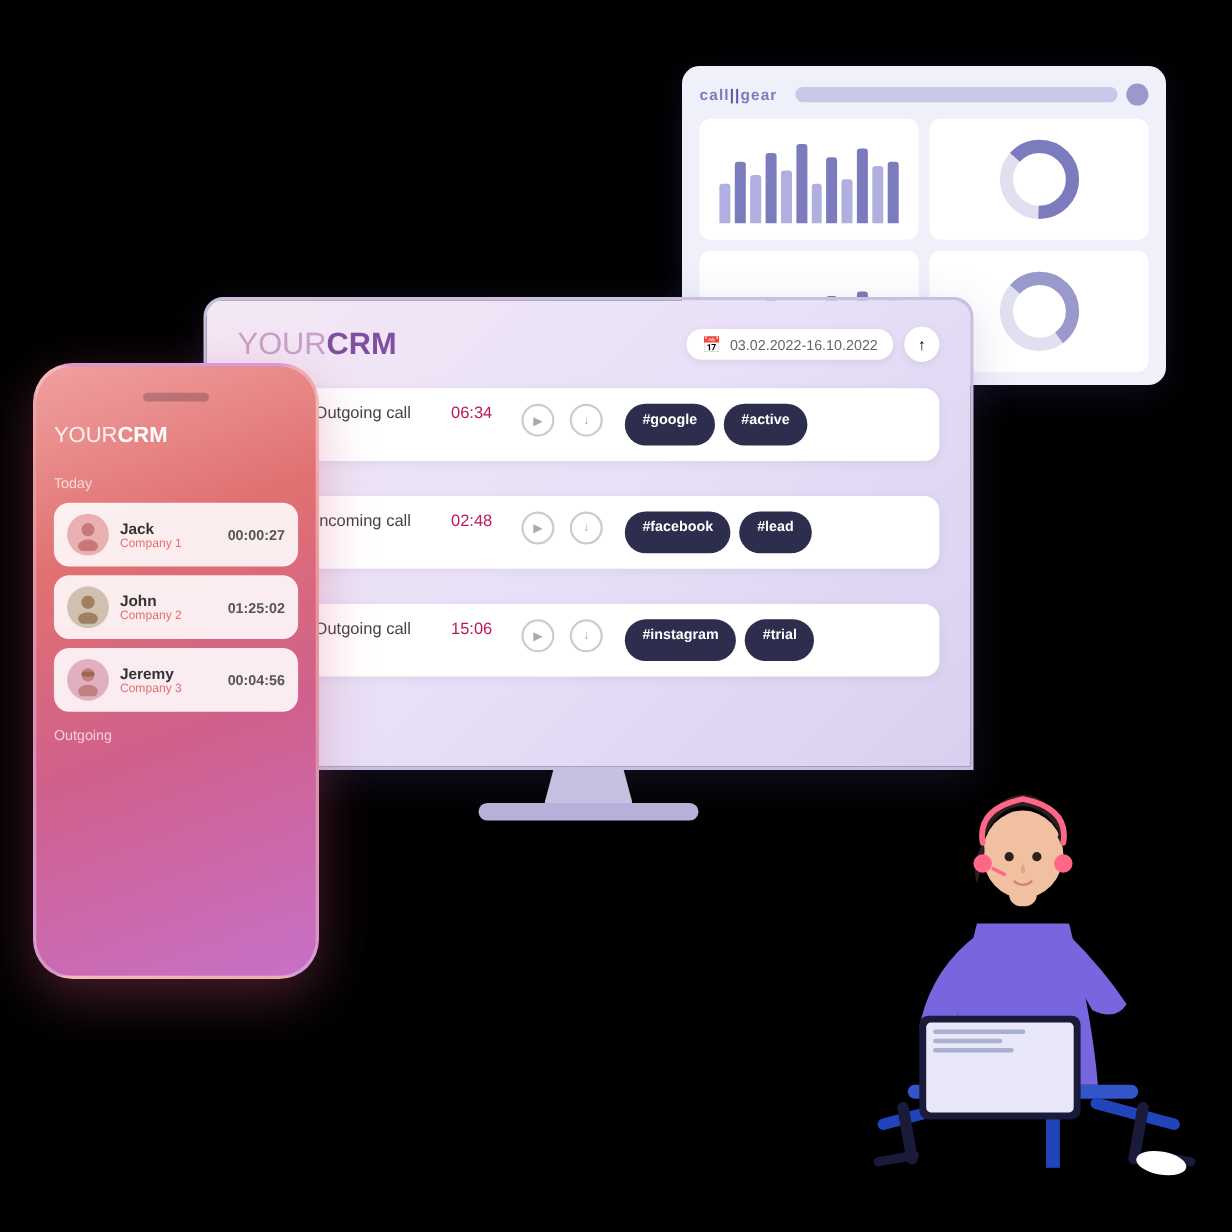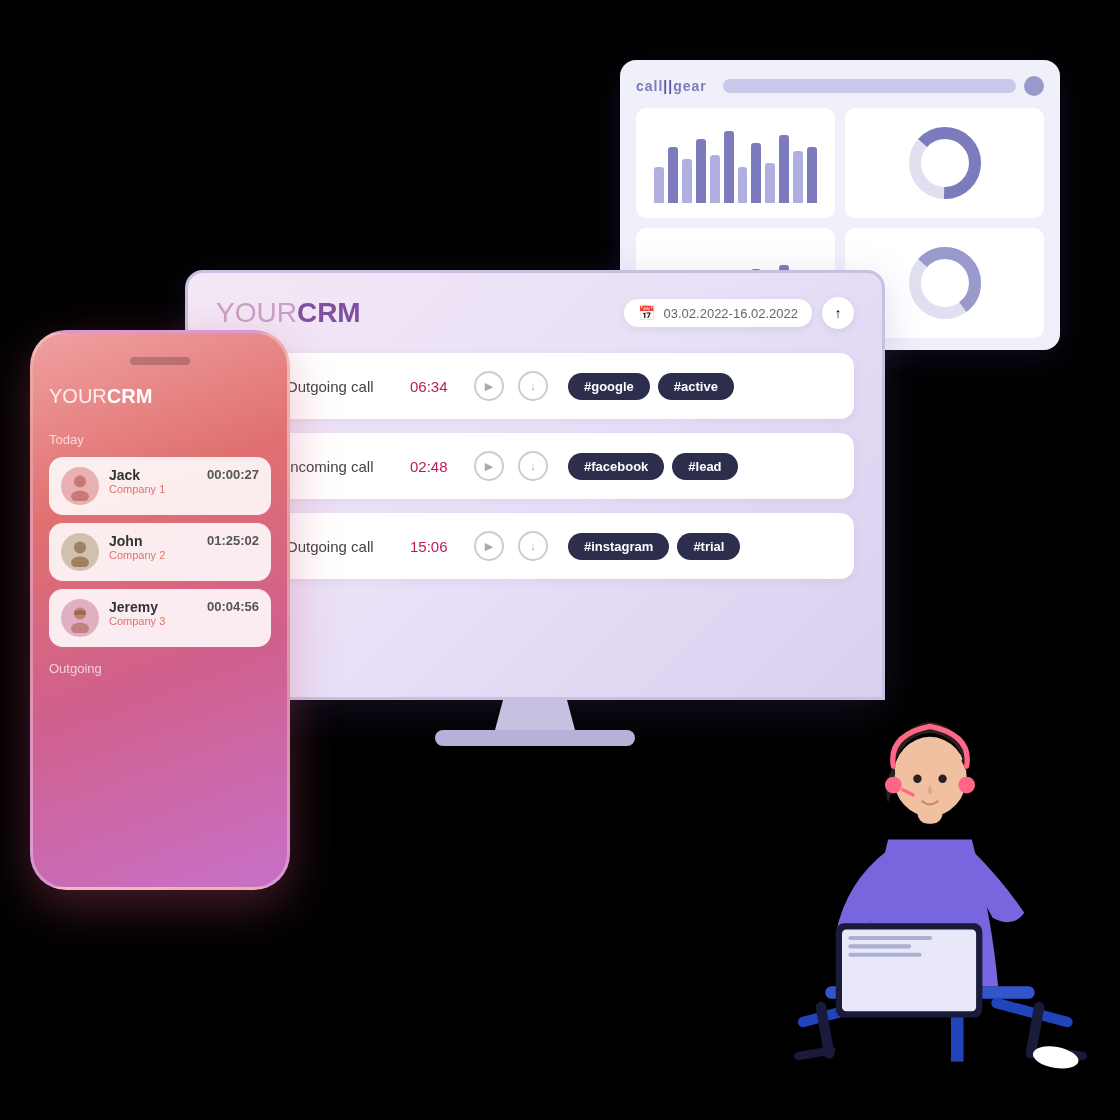--- a/index.html
+++ b/index.html
@@ -166,23 +166,22 @@
       justify-content: center;
       font-size: 14px;
       box-shadow: 0 2px 8px rgba(0,0,0,0.08);
     }
 
     
     .call-row {
       background: white;
       border-radius: 14px;
       padding: 14px 18px;
-      margin-bottom: 14px;
-      display: flex;
-      align-items: center;
+      margin-bottom: 32px;
+      display: flex;
       gap: 14px;
       box-shadow: 0 2px 10px rgba(0,0,0,0.06);
     }
     .call-icon {
       width: 38px;
       height: 38px;
       border-radius: 50%;
       border: 2px solid #e0d8f0;
       display: flex;
       align-items: center;
@@ -276,21 +275,21 @@
       font-size: 13px;
       color: rgba(255,255,255,0.7);
       margin-bottom: 10px;
       font-weight: 500;
     }
     .phone-contact-row {
       background: rgba(255,255,255,0.88);
       border-radius: 14px;
       padding: 10px 12px;
       display: flex;
-      align-items: flex-start;
+      align-items: center;
       gap: 10px;
       margin-bottom: 8px;
     }
     .contact-avatar {
       width: 38px;
       height: 38px;
       border-radius: 50%;
       background: #e0b0b0;
       display: flex;
       align-items: center;
@@ -397,21 +396,21 @@
   <div class="monitor-wrap">
     <div class="monitor-screen">
 
       <div class="crm-header">
         <div class="crm-title">
           <span>YOUR</span><strong>CRM</strong>
         </div>
         <div style="display:flex; align-items:center; gap:10px;">
           <div class="crm-date-picker">
             <span class="crm-date-icon">📅</span>
-            <span>03.02.2022-16.02.2022</span>
+            <span>03.02.2022-16.10.2022</span>
           </div>
           <div class="crm-upload-btn">
             <span>↑</span>
           </div>
         </div>
       </div>
 
       <div class="call-row">
         <div class="call-icon">
           <svg width="20" height="20" viewBox="0 0 24 24" fill="none" stroke="#8888cc" stroke-width="2">

